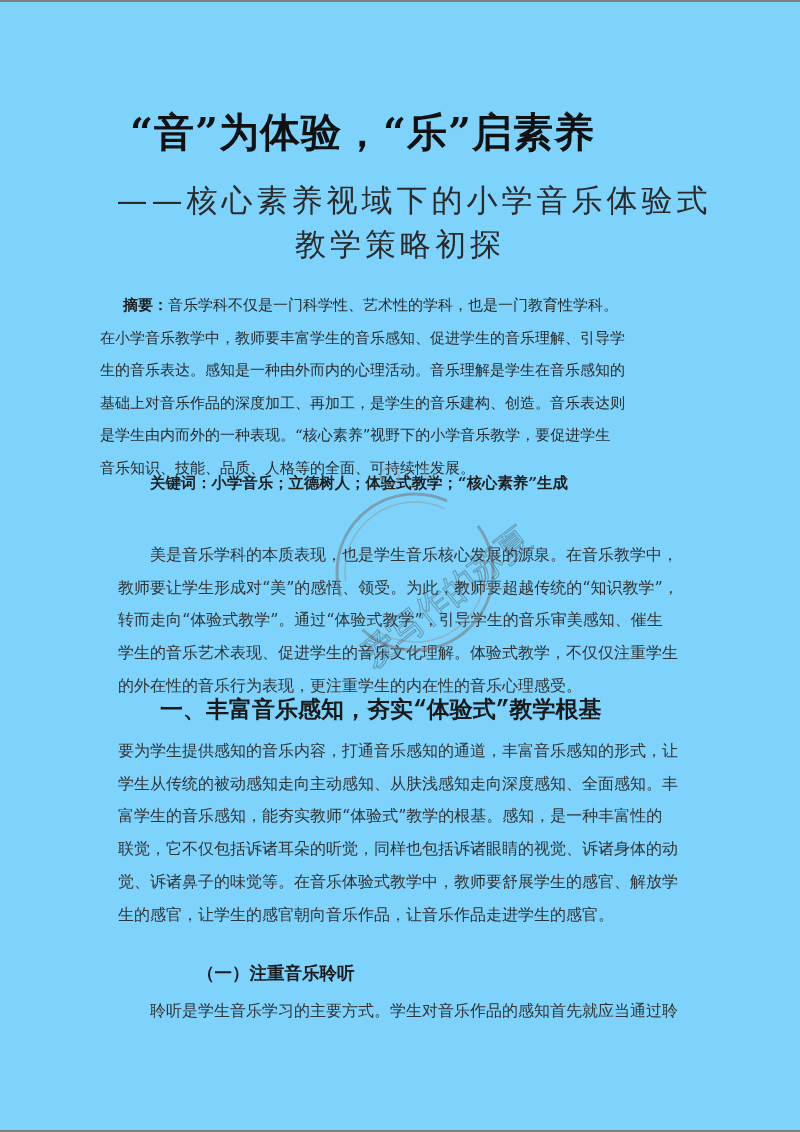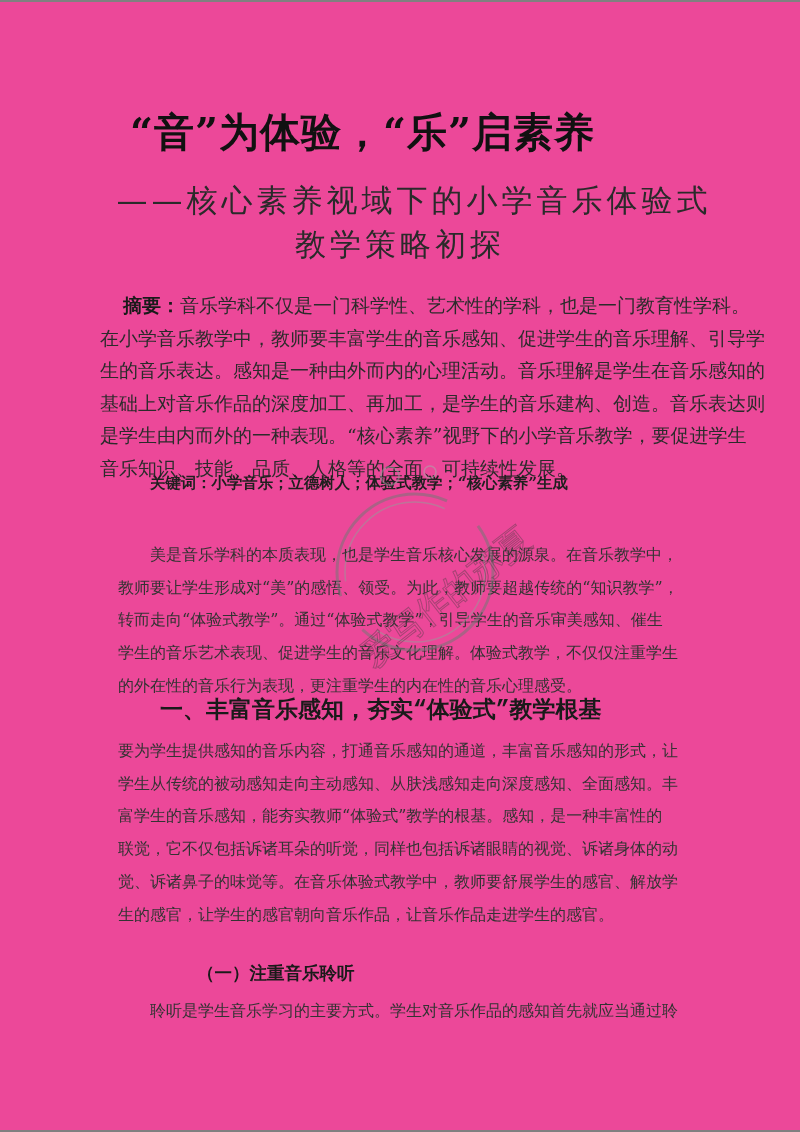--- a/index.html
+++ b/index.html
@@ -13,21 +13,21 @@
       position: relative;
       overflow: hidden;
       font-family: "DejaVu Serif", "Liberation Serif", serif;
       color: #1a1a1a;
     }
     .page {
       position: absolute;
       left: 0; top: 0;
       width: 800px;
       height: 1132px;
-      background: #ec4899;
+      background: #7dd3fc;
       border-top: 2px solid #808080;
       border-bottom: 2px solid #808080;
       box-sizing: border-box;
     }
     .title {
       position: absolute;
       left: 130px;
       top: 104px;
       font-size: 40px;
       line-height: 52px;
@@ -51,21 +51,21 @@
       font-weight: normal;
     }
     .subtitle.l1 { top: 176px; left: 14px; }
     .subtitle.l2 { top: 220px; }
 
     .abstract {
       position: absolute;
       left: 123px;
       top: 287px;
       width: 560px;
-      font-size: 19px;
+      font-size: 15px;
       line-height: 32.5px;
       color: #2b2b2b;
       font-family: "DejaVu Serif", "Liberation Serif", serif;
       text-align: justify;
     }
     .abstract .line { display: block; white-space: nowrap; }
     .abstract .label { font-weight: bold; color: #1a1a1a; }
 
     .keywords {
       position: absolute;

